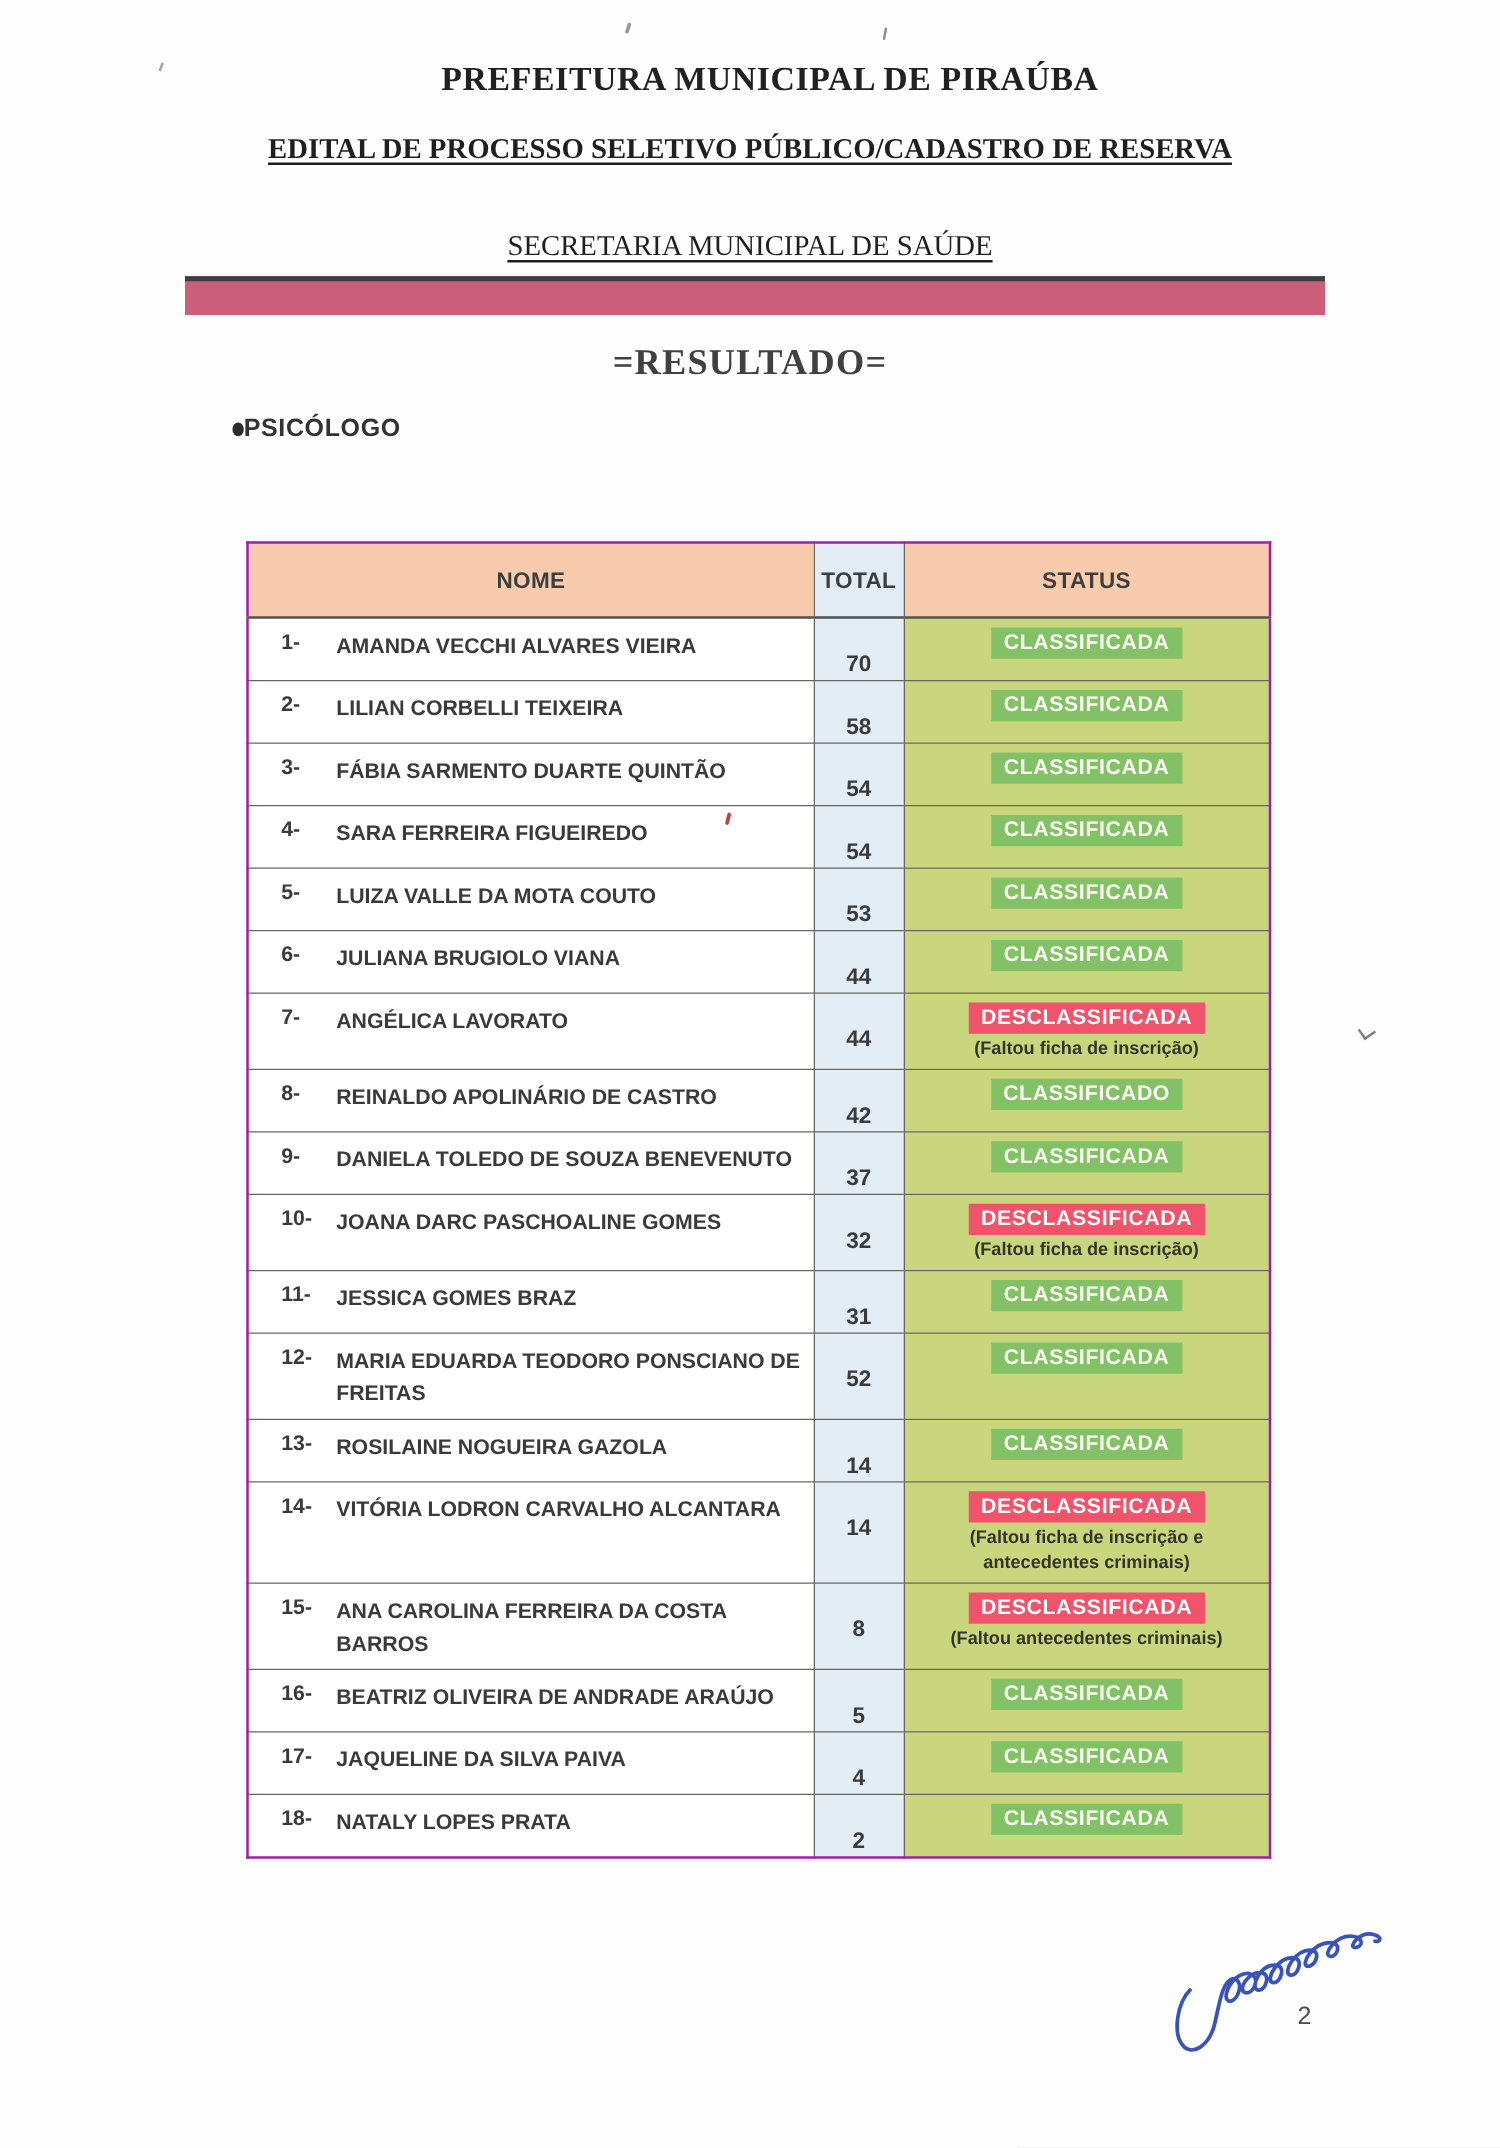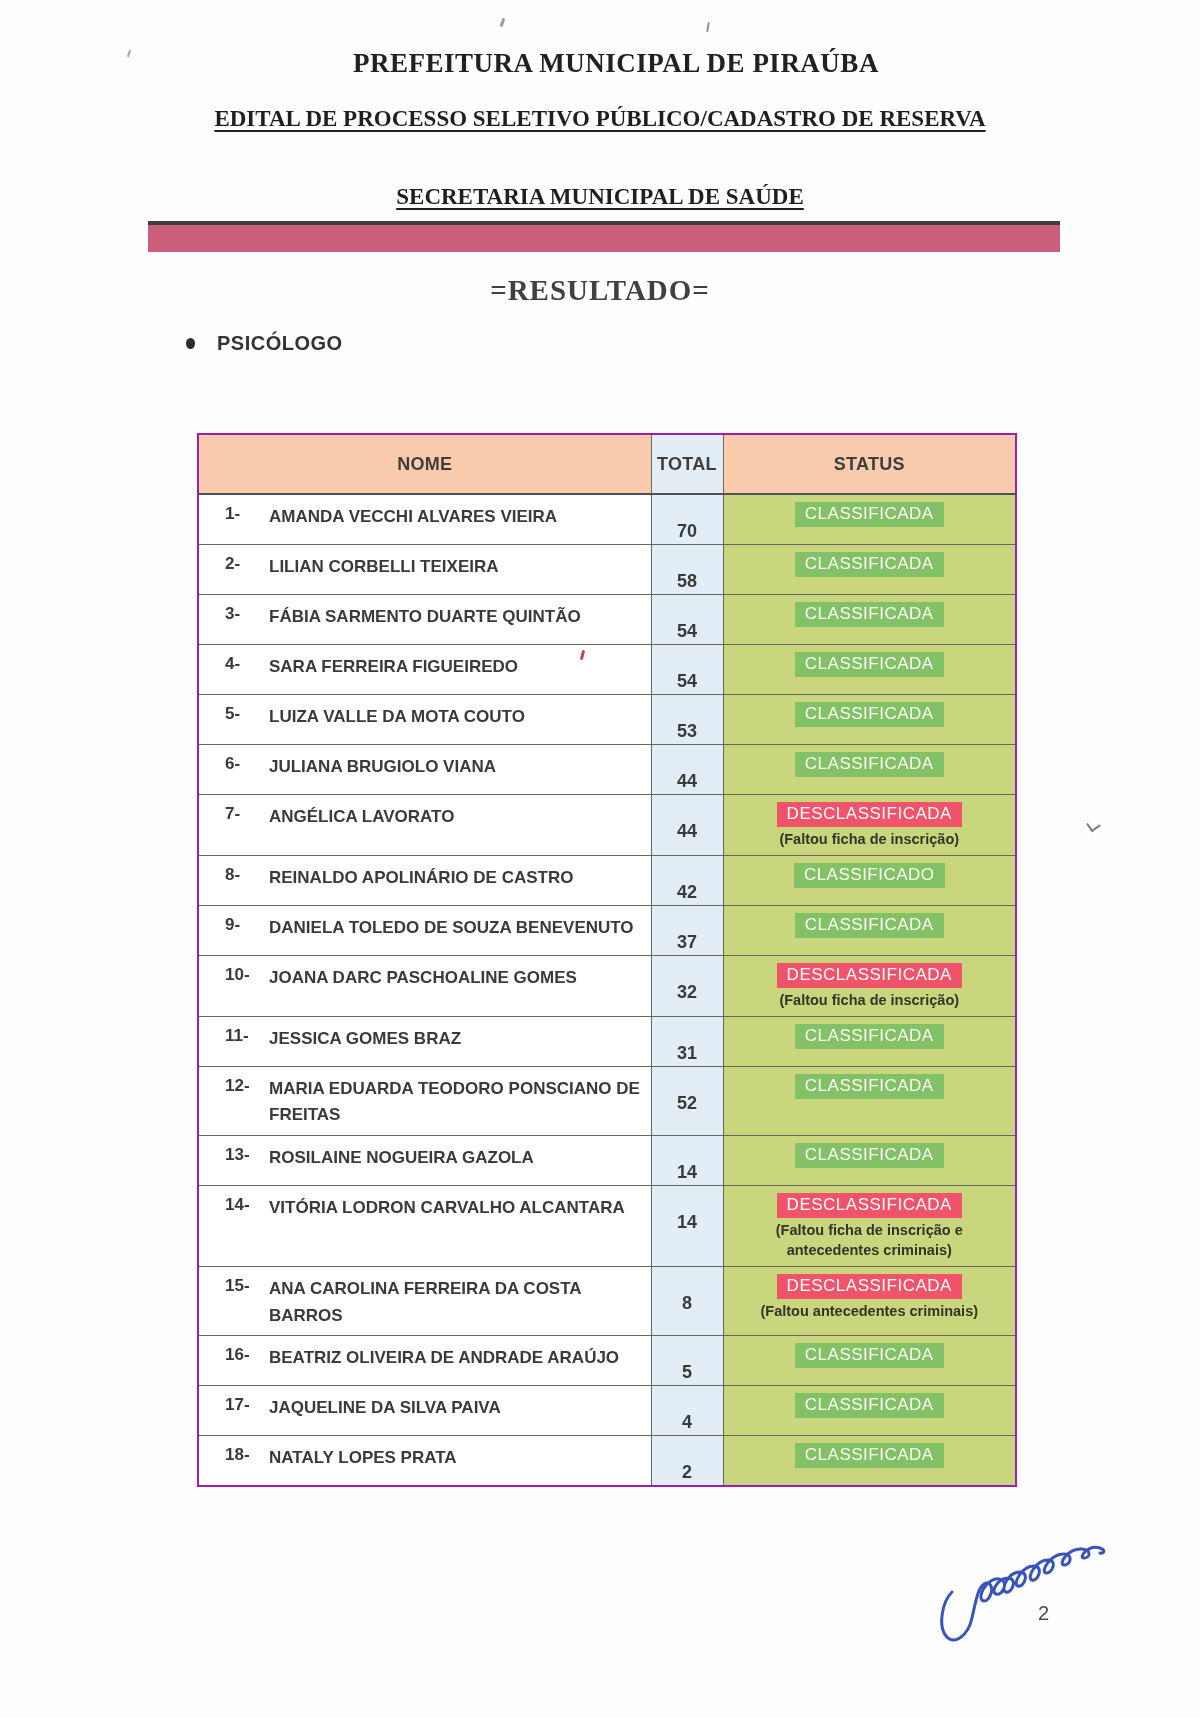--- a/index.html
+++ b/index.html
@@ -28,37 +28,37 @@
   .doc-sub2{
     position:absolute;top:138px;left:0;width:100%;
     text-align:center;
     font-family:"Liberation Serif", serif;
     font-weight:bold;font-size:22px;color:#1f1f1f;
   }
   .doc-dept{
     position:absolute;top:184px;left:0;width:100%;
     text-align:center;
     font-family:"Liberation Serif", serif;
-    font-weight:bold;font-size:23px;color:#1f1f1f;
+    font-weight:normal;font-size:23px;color:#1f1f1f;
   }
   .u{ text-decoration:underline; text-decoration-thickness:2px; text-underline-offset:4px; }
   .banner{
     position:absolute;top:221px;left:148px;width:912px;height:27px;
     background:var(--c-banner,#cb5e78);
     border-top:4px solid #3e3e40;
   }
   .result-heading{
     position:absolute;top:274px;left:0;width:100%;
     text-align:center;
     font-family:"Liberation Serif", serif;
     font-weight:bold;font-size:29px;letter-spacing:1px;color:#404040;
   }
   .role-line{
     position:absolute;top:332px;left:186px;
-    display:flex;align-items:center;gap:22px;
+    display:flex;align-items:center;gap:0;
   }
   .role-line .dot{
     width:9px;height:11px;border-radius:50%;
     background:#2c2c2c;
   }
   .role-line .role{
     font-weight:bold;font-size:20px;letter-spacing:.5px;color:#333;
   }
   
   table.results{
@@ -104,21 +104,21 @@
   }
   td.c-status{
     background:var(--c-olive,#cad67d);
     text-align:center;
     padding:7px 4px 6px 4px;
   }
   tr.r{height:50px;}
   .chip{
     display:inline-block;
     padding:2px 10px 3px 10px;
-    font-weight:normal;font-size:17px;letter-spacing:.5px;
+    font-weight:bold;font-size:17px;letter-spacing:.5px;
     color:#fdfdf4;
   }
   .chip-green{ background:var(--c-green,#83c167); }
   .chip-red{ background:var(--c-red,#f0536a); color:#fff; }
   .note{
     margin:2px auto 0 auto;
     max-width:260px;
     font-weight:bold;font-size:14.5px;line-height:1.4;
     color:#33342a;
   }

